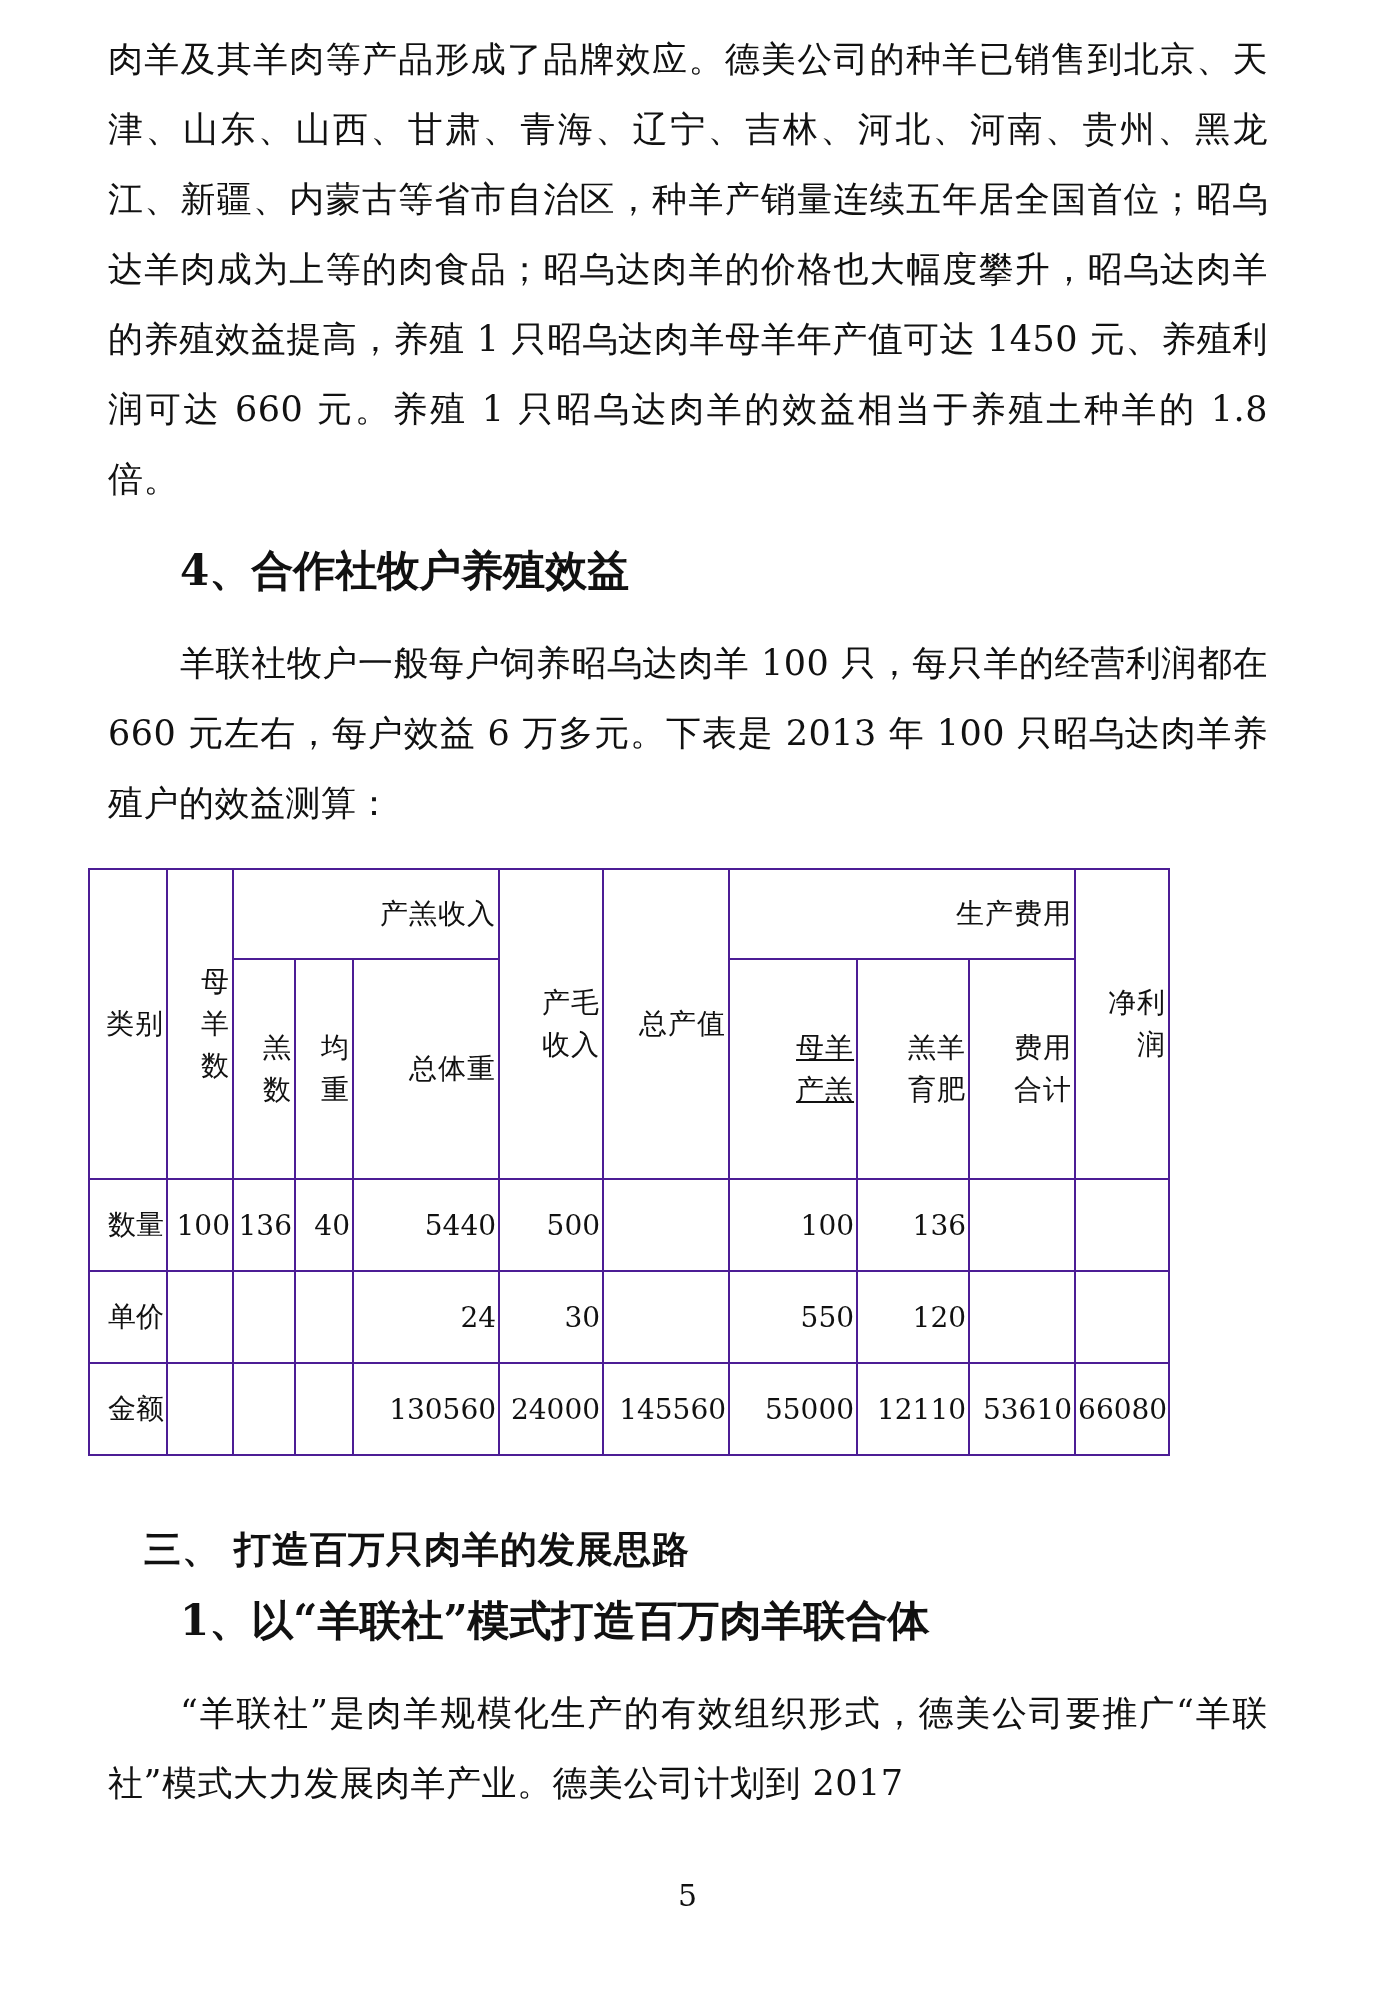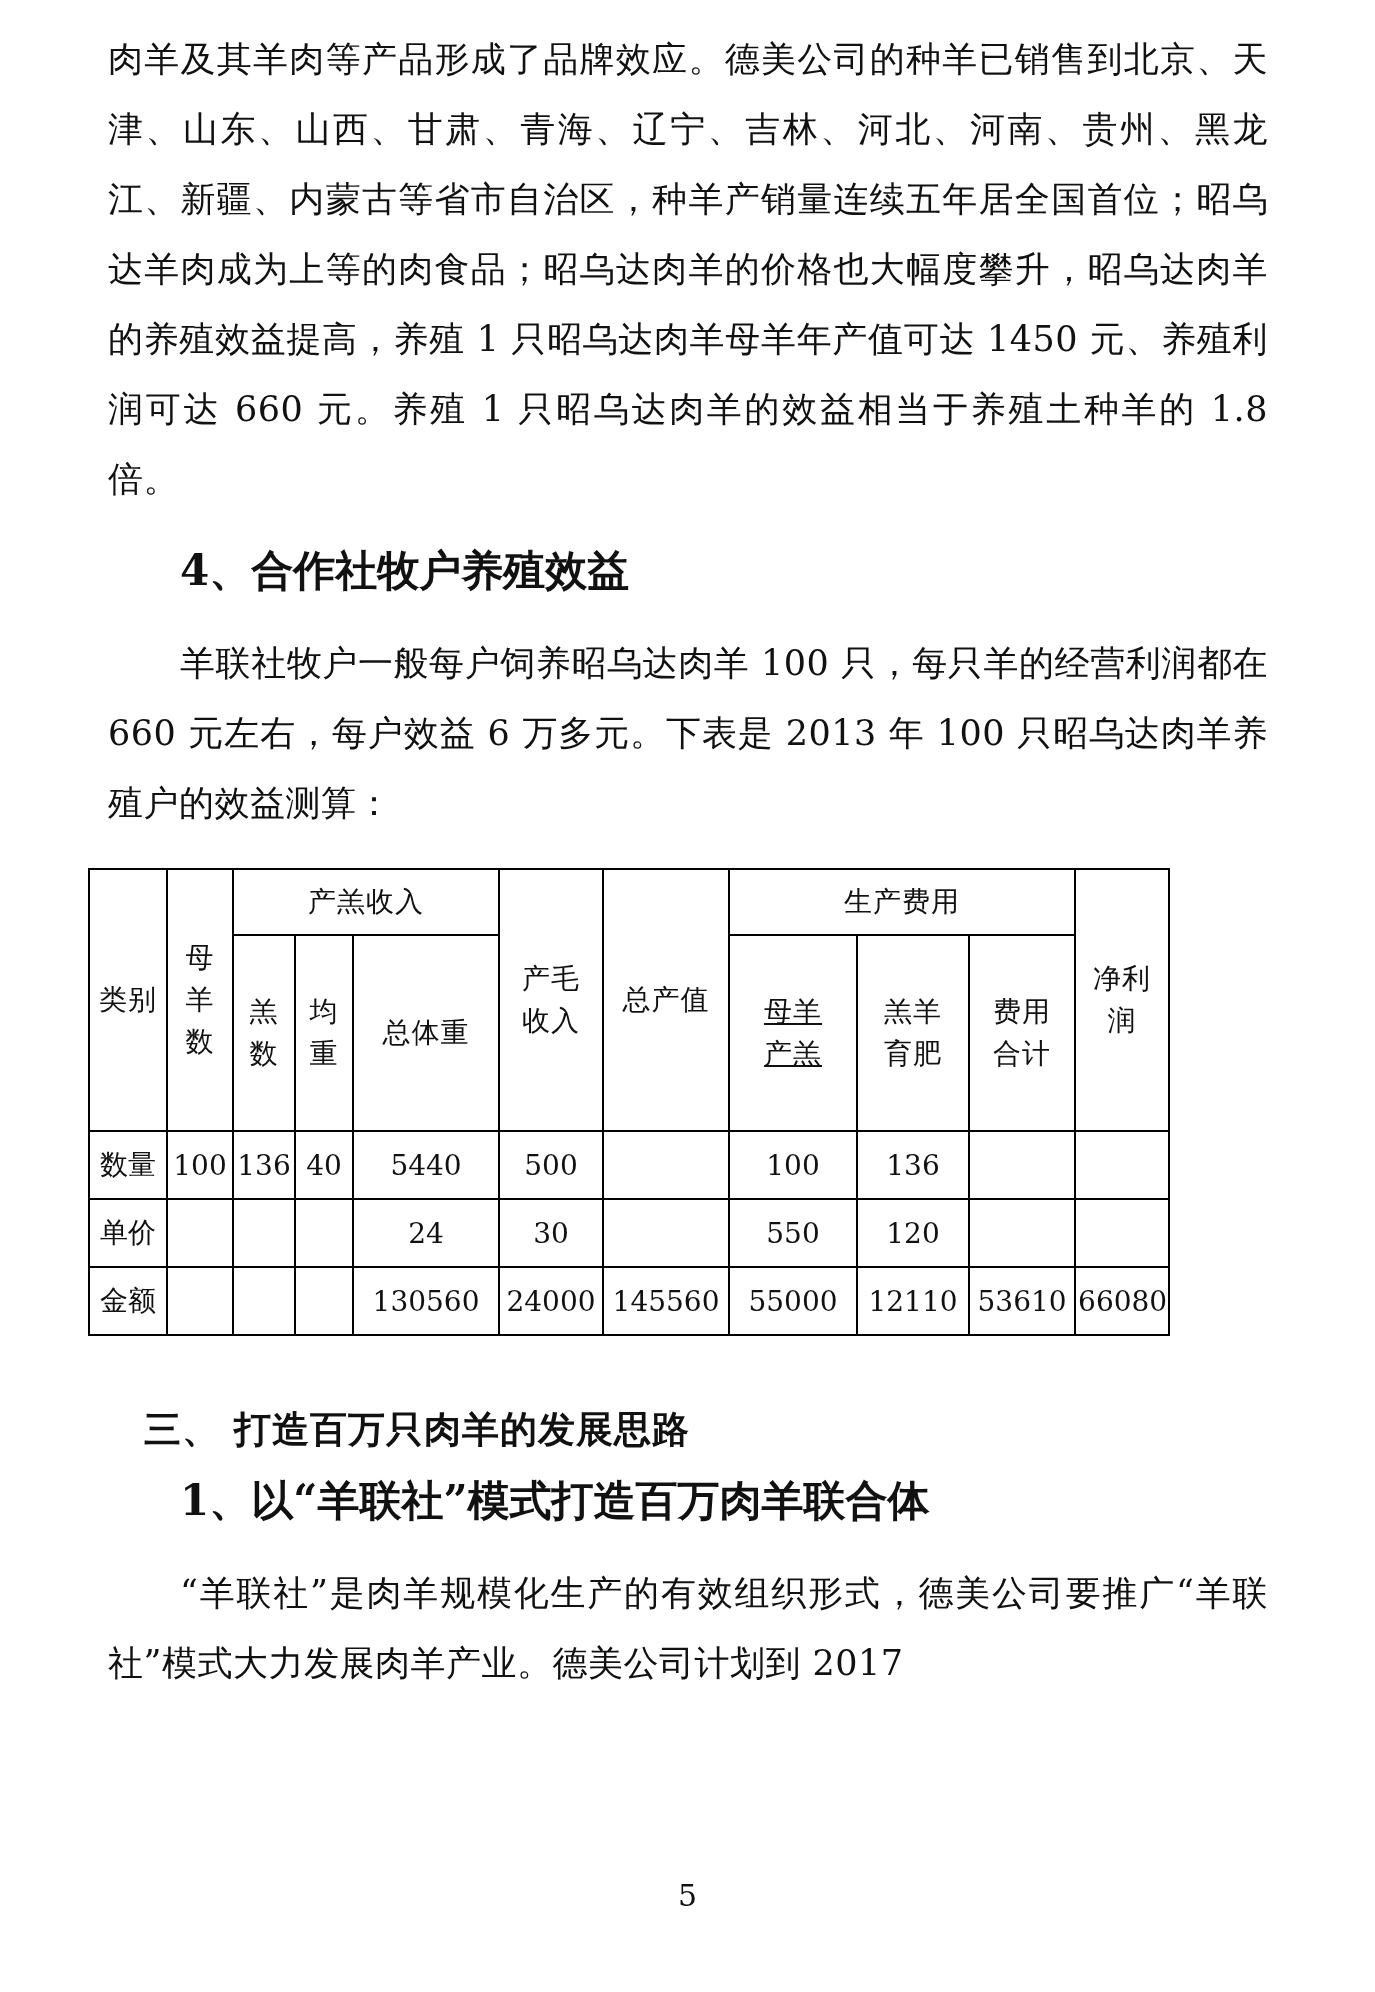--- a/index.html
+++ b/index.html
@@ -67,26 +67,26 @@
     margin-left: -20px;
     width: 1060px;
   }
   table.benefit {
     border-collapse: collapse;
     width: 1060px;
     table-layout: fixed;
     font-family: "DejaVu Serif", "Liberation Serif", serif;
   }
   table.benefit td, table.benefit th {
-    border: 2px solid #000000;
-    text-align: center;
+    border: 2px solid #4c1d95;
+    text-align: right;
     vertical-align: middle;
     font-weight: normal;
     font-size: 28px;
-    padding: 2px 2px;
+    padding: 14px 2px;
   }
   .vtext {
     font-size: 28px;
     line-height: 42px;
     letter-spacing: 1px;
   }
   .hd-row1 td { height: 60px; }
   .hd-row2 td { height: 190px; }
   .data-row td { height: 62px; font-size: 29px; margin-left: 8px; }
 

